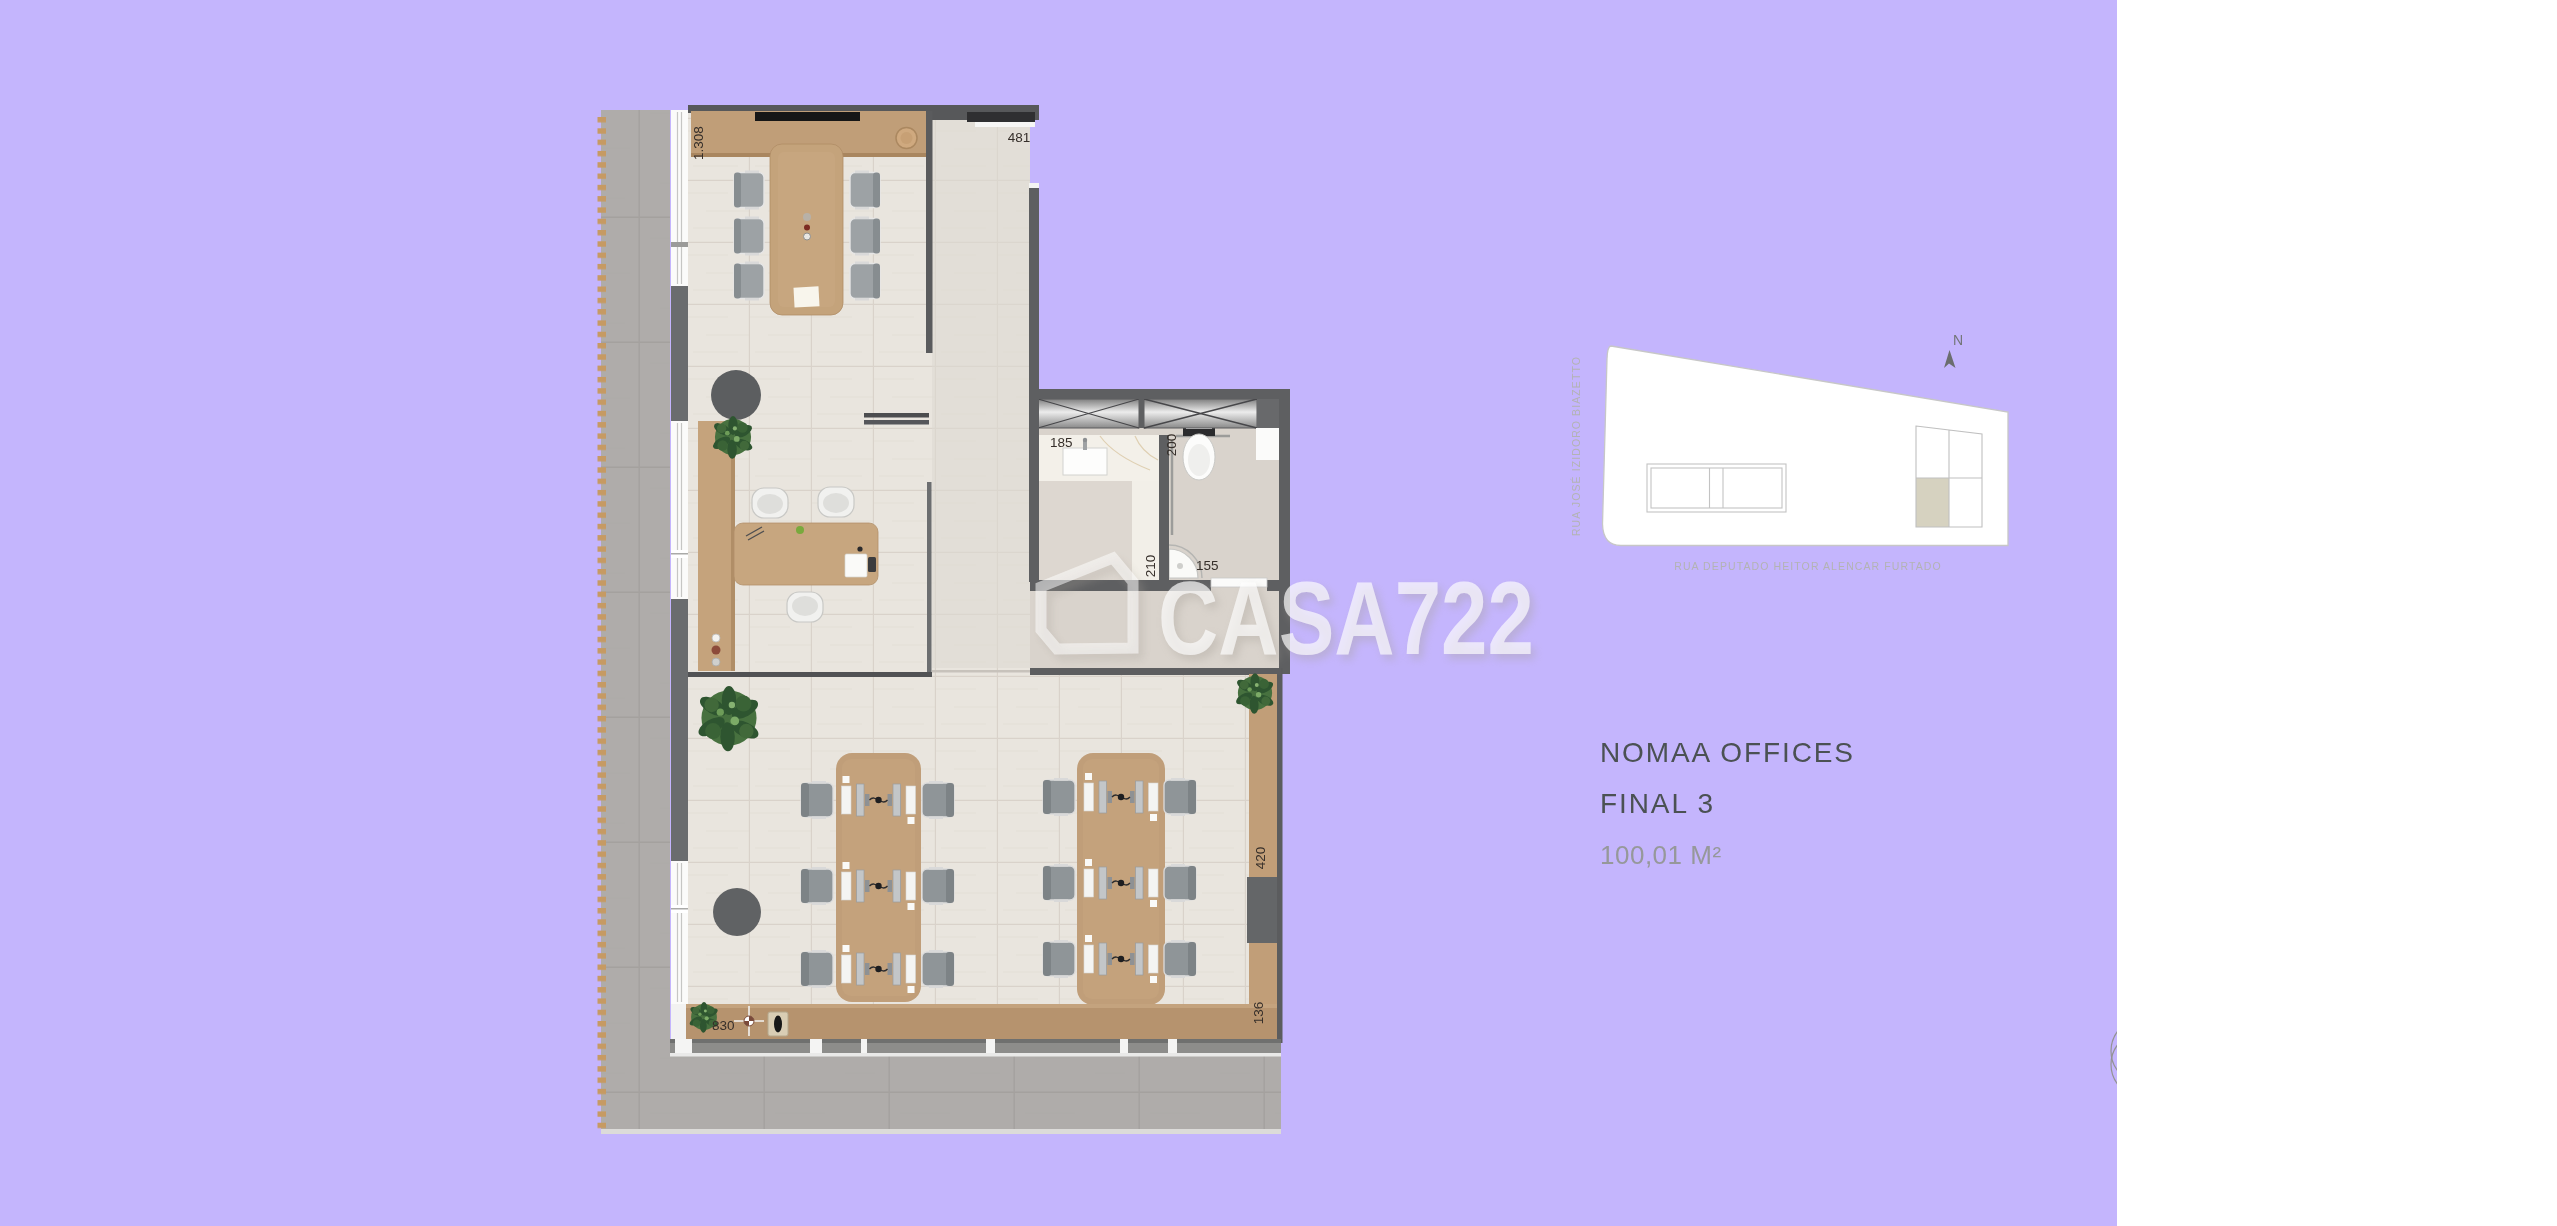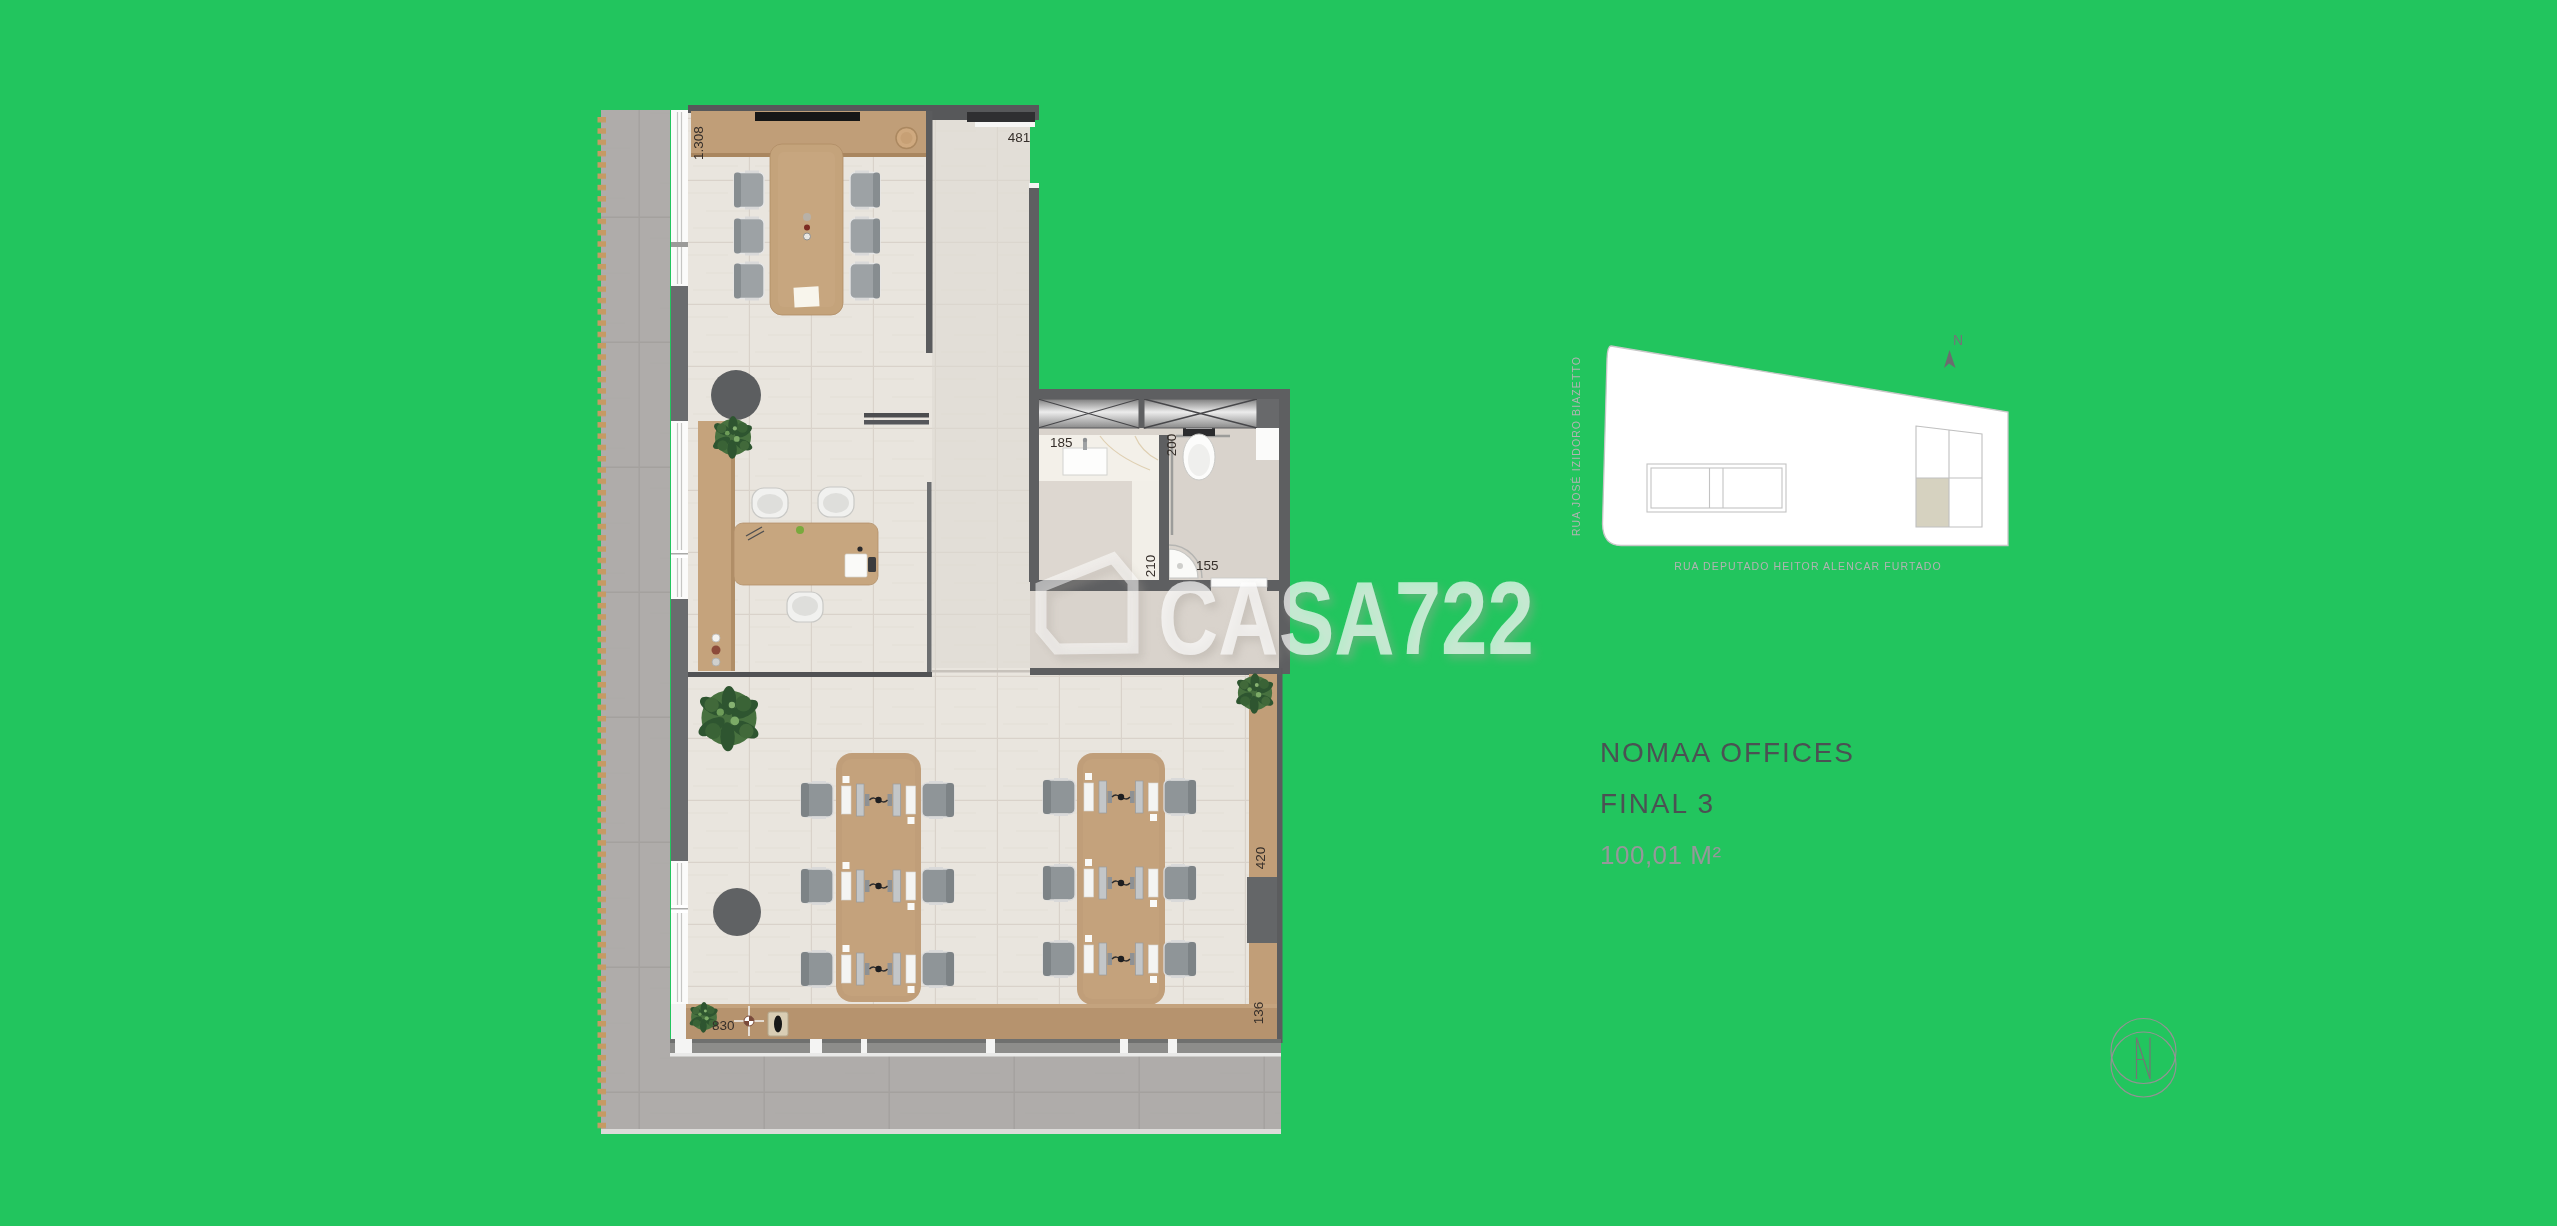--- a/index.html
+++ b/index.html
@@ -1,16 +1,16 @@
 <!DOCTYPE html>
 <html><head>
 <meta charset="utf-8">
 <style>
 html,body{margin:0;padding:0;background:#fff;}
-#page{position:relative;width:2557px;height:1226px;overflow:hidden;background:#22c55e;font-family:"Liberation Sans",sans-serif;}
+#page{position:relative;width:2117px;height:1226px;overflow:hidden;background:#c4b5fd;font-family:"Liberation Sans",sans-serif;}
 #page svg{position:absolute;top:0;left:0;}
 </style>
 </head>
 <body>
 <div id="page">
 <svg width="2557" height="1226" viewBox="0 0 2557 1226" xmlns="http://www.w3.org/2000/svg">
 <defs>
 <pattern id="trav" width="62" height="62" patternUnits="userSpaceOnUse" x="688" y="119">
   <rect width="62" height="62" fill="#e9e5de"></rect>
   <path d="M0 12 H40 M18 30 H62 M5 47 H50" stroke="#ded8cf" stroke-width="1" opacity="0.55"></path>

